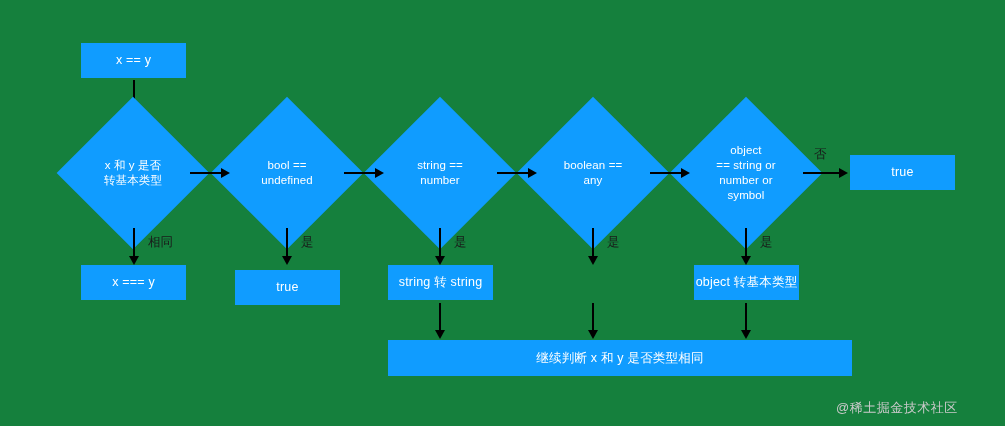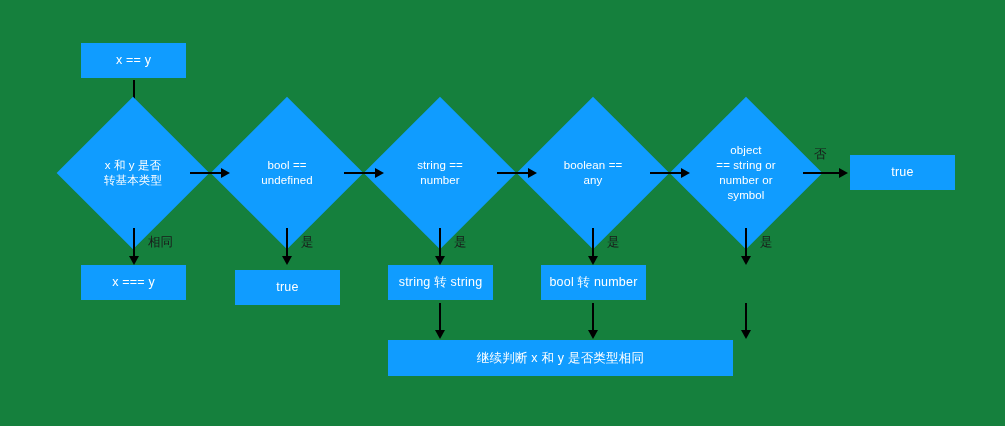--- a/index.html
+++ b/index.html
@@ -228,38 +228,39 @@
   </div>
 
   <div class="rect" style="left:235px; top:270px; width:105px; height:35px;text-align:right;">
     <span>true</span>
   </div>
 
   <div class="rect" style="left:388px; top:265px; width:105px; height:35px;">
     <span>string 转 string</span>
   </div>
 
-  <div class="rect" style="left:541px; top:265px; width:105px; height:35px;">
-    <span>bool 转 number</span>
-  </div>
-
+
+  <div class="rect" style="left:694px; top:265px; width:105px; height:35px;">
+    <span>object 转基本类型</span>
+  </div>
 
   <div class="arrow-v" style="left:430px; top:303px; width:20px; height:38px;">
     <div class="shaft" style="height:27px;"></div>
     <div class="head" style="top:27px;"></div>
   </div>
 
   <div class="arrow-v" style="left:583px; top:303px; width:20px; height:38px;">
     <div class="shaft" style="height:27px;"></div>
     <div class="head" style="top:27px;"></div>
   </div>
 
   <div class="arrow-v" style="left:736px; top:303px; width:20px; height:38px;">
     <div class="shaft" style="height:27px;"></div>
     <div class="head" style="top:27px;"></div>
   </div>
 
-  <div class="rect" style="left:388px; top:340px; width:345px; height:36px;">
+  <div class="rect" style="left:388px; top:340px; width:464px; height:36px;">
     <span>继续判断 x 和 y 是否类型相同</span>
   </div>
 
+  <div class="watermark" style="left:836px; top:399px;">@稀土掘金技术社区</div>
 
 </div>
 
 </body></html>

